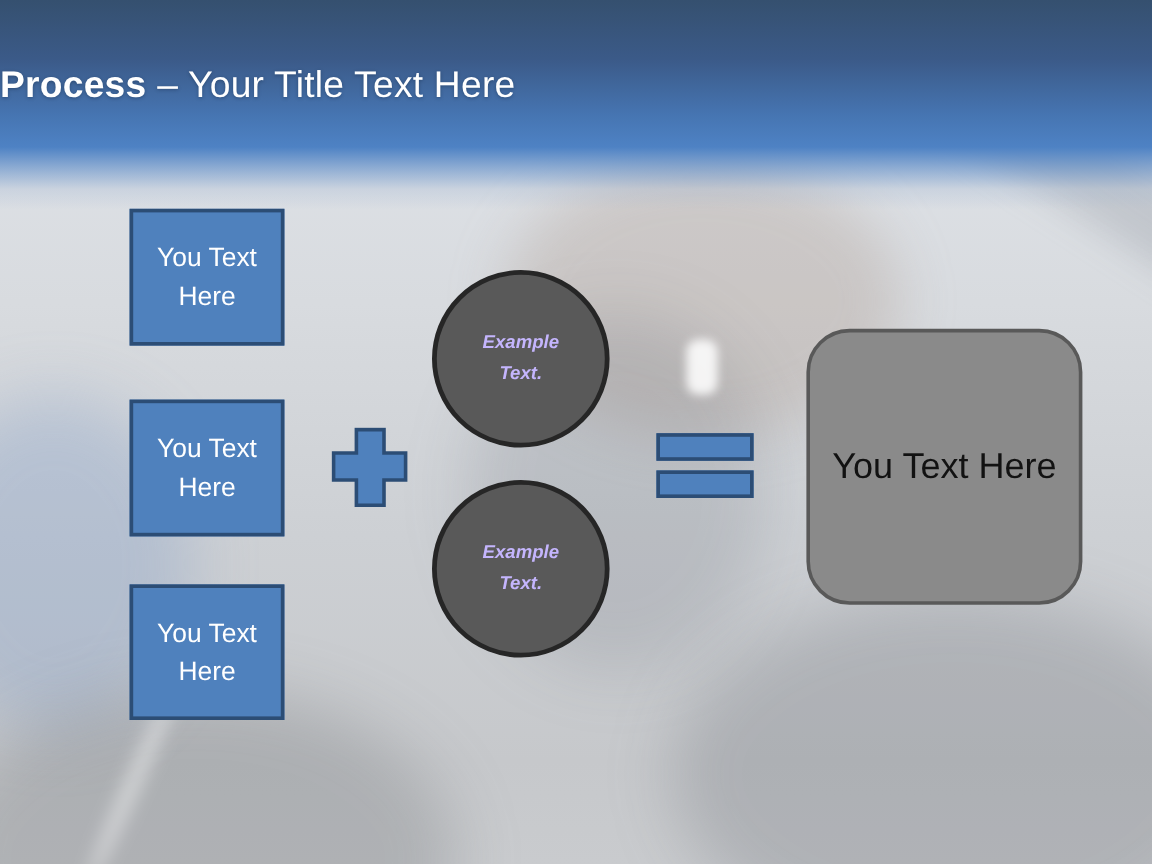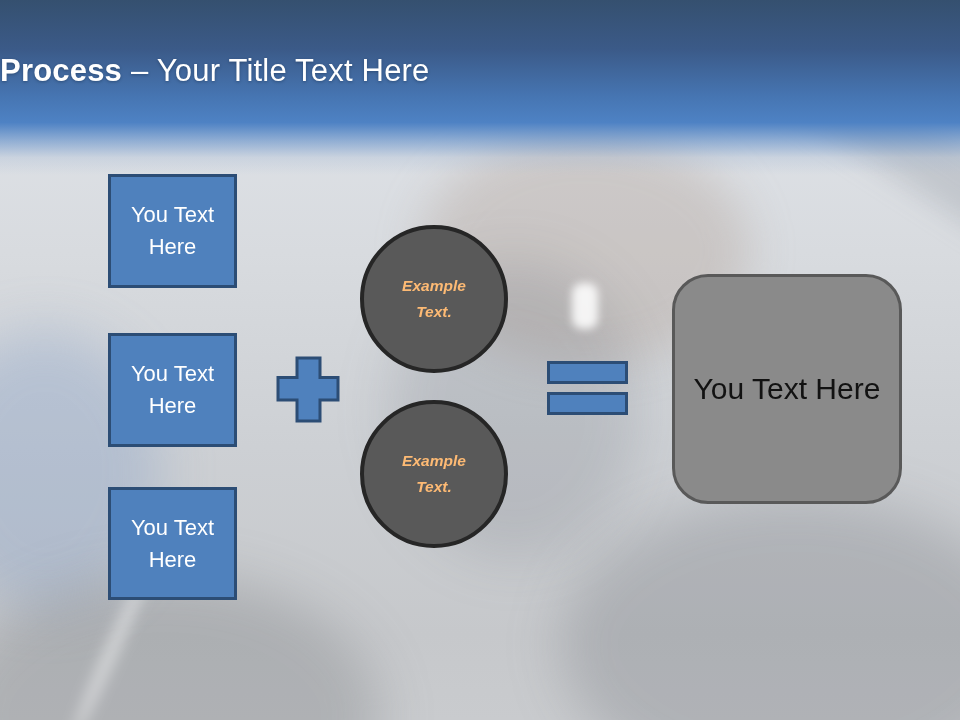--- a/index.html
+++ b/index.html
@@ -88,21 +88,21 @@
   .eq-bar.top { top: 361px; }
   .eq-bar.bot { top: 392px; }
 
   
   .circle {
     position: absolute; left: 360px; width: 148px; height: 148px;
     border-radius: 50%;
     background: var(--circle_gray, #595959);
     border: 4px solid var(--circle_border, #262626);
     display: flex; align-items: center; justify-content: center;
-    text-align: center; color: #fdba74;
+    text-align: center; color: #c4b5fd;
     font-size: 15.5px; font-weight: 700; font-style: italic; line-height: 1.65;
     padding: 0 26px;
   }
   .circle.c1 { top: 225px; }
   .circle.c2 { top: 400px; }
 
   
   .result-box {
     position: absolute; left: 672px; top: 274px; width: 230px; height: 230px;
     background: var(--result_gray, #8a8a8a);

